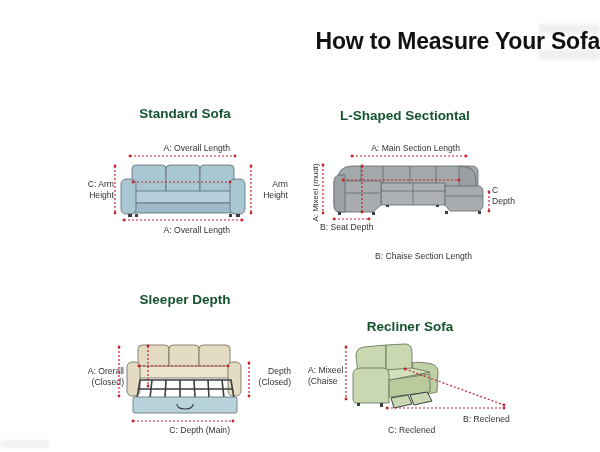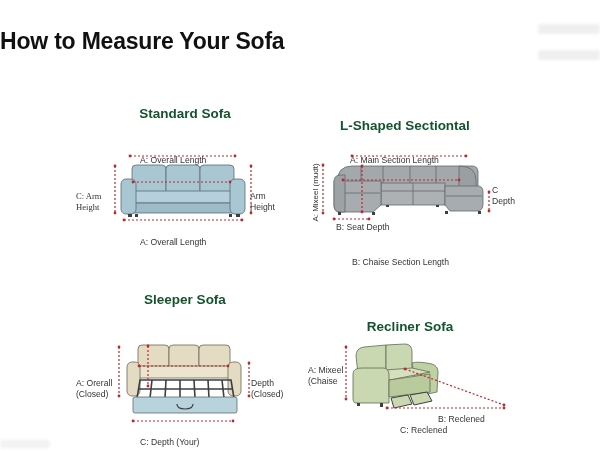--- a/index.html
+++ b/index.html
@@ -3,54 +3,54 @@
 <meta charset="utf-8">
 <style>
   html, body { margin:0; padding:0; }
   body {
     width:600px; height:452px; overflow:hidden; position:relative;
     background:#ffffff;
     font-family:"Liberation Sans", "DejaVu Sans", sans-serif;
     color:#111;
   }
   .title {
-    position:absolute; left:0; top:28px; width:600px; text-align:left;
+    position:absolute; left:0; top:28px; width:600px; text-align:right;
     font-size:23px; font-weight:bold; letter-spacing:-0.2px; color:#111;
   }
   .ghost {
     position:absolute; color:#e6e6e6; font-size:11px; filter:blur(1.5px);
   }
   .panel-title {
     position:absolute; font-size:13.5px; font-weight:bold; color:#14532d;
     text-align:center;
   }
   .lbl {
     position:absolute; font-size:8.6px; color:#333; line-height:10.5px;
     white-space:nowrap;
   }
-  .lbl.c { text-align:left;margin-top:12px; }
+  .lbl.c { text-align:right; }
   svg { position:absolute; overflow:visible; }
   .rot {
     position:absolute; font-size:8px; color:#333; white-space:nowrap;
     transform-origin:left top; transform:rotate(90deg);
   }
 </style>
 </head>
 <body>
 
 <div class="ghost" style="left:538px;top:24px;width:62px;height:10px;background:#efefef;border-radius:3px;"></div>
 <div class="ghost" style="left:538px;top:50px;width:62px;height:10px;background:#efefef;border-radius:3px;"></div>
 <div class="ghost" style="left:0px;top:440px;width:50px;height:8px;background:#f2f2f2;border-radius:3px;"></div>
 
 <div class="title">How to Measure Your Sofa</div>
 
 <div>
   <div class="panel-title" style="left:110px;top:106px;width:150px;">Standard Sofa</div>
   <div class="lbl c" style="left:140px;top:143px;width:90px;">A: Overall Length</div>
-  <div class="lbl c" style="left:76px;top:179px;width:38px;font-family:Liberation Serif, serif;">
+  <div class="lbl c" style="left:76px;top:179px;width:38px;">
     <span>C: Arm</span><br>
     <span>Height</span>
   </div>
   <div class="lbl c" style="left:250px;top:179px;width:38px;">
     <span>Arm</span><br>
     <span>Height</span>
   </div>
   <div class="lbl c" style="left:140px;top:225px;width:90px;">A: Overall Length</div>
 
   <svg width="600" height="452" style="left:0;top:0;" viewBox="0 0 600 452">
@@ -88,29 +88,29 @@
         <circle cx="115" cy="213" r="1.4"></circle>
       <circle cx="251" cy="166" r="1.4"></circle>
         <circle cx="251" cy="213" r="1.4"></circle>
       <circle cx="124" cy="220" r="1.4"></circle>
         <circle cx="242" cy="220" r="1.4"></circle>
     </g>
   </svg>
 </div>
 
 <div>
-  <div class="panel-title" style="left:330px;top:118px;width:150px;">L-Shaped Sectiontal</div>
+  <div class="panel-title" style="left:330px;top:108px;width:150px;">L-Shaped Sectiontal</div>
   <div class="lbl c" style="left:350px;top:143px;width:110px;">A: Main Section Length</div>
   <div class="rot" style="left:322px;top:163px;transform:rotate(90deg) scaleX(-1) scaleY(-1);transform-origin:center;left:286px;top:188px;">A: Mixeel (mudt)</div>
   <div class="lbl" style="left:492px;top:185px;">
     <span>C</span><br>
     <span>Depth</span>
   </div>
-  <div class="lbl" style="left:336px;top:222px;text-align:center;">B: Seat Depth</div>
-  <div class="lbl c" style="left:352px;top:245px;width:120px;">B: Chaise Section Length</div>
+  <div class="lbl" style="left:320px;top:222px;text-align:center;">B: Seat Depth</div>
+  <div class="lbl c" style="left:352px;top:251px;width:120px;">B: Chaise Section Length</div>
 
   <svg width="600" height="452" style="left:0;top:0;" viewBox="0 0 600 452">
     <g stroke="#5d6a70" stroke-width="0.8" fill="#a3a8aa">
 
       <path d="M337 183 Q337 166 352 166 L472 166 Q478 166 478 172 L478 192 L337 192 Z"></path>
       <line x1="361" y1="166" x2="361" y2="185"></line>
       <line x1="383" y1="166" x2="383" y2="185"></line>
       <line x1="410" y1="166" x2="410" y2="185"></line>
       <line x1="436" y1="166" x2="436" y2="185"></line>
       <path d="M459 166 Q476 166 476 180 L476 197 L459 197 Z" fill="#9a9fa1"></path>
@@ -153,30 +153,30 @@
         <circle cx="323" cy="213" r="1.4"></circle>
       <circle cx="489" cy="192" r="1.4"></circle>
         <circle cx="489" cy="211" r="1.4"></circle>
       <circle cx="334" cy="219" r="1.4"></circle>
         <circle cx="369" cy="219" r="1.4"></circle>
     </g>
   </svg>
 </div>
 
 <div>
-  <div class="panel-title" style="left:110px;top:292px;width:150px;">Sleeper Sofa</div>
+  <div class="panel-title" style="left:110px;top:292px;width:150px;">Sleeper Depth</div>
   <div class="lbl c" style="left:76px;top:366px;width:48px;">
     <span>A: Orerall</span><br>
     <span>(Closed)</span>
   </div>
   <div class="lbl c" style="left:251px;top:366px;width:40px;">
     <span>Depth</span><br>
     <span>(Closed)</span>
   </div>
-  <div class="lbl c" style="left:140px;top:425px;width:90px;">C: Depth (Your)</div>
+  <div class="lbl c" style="left:140px;top:425px;width:90px;">C: Depth (Main)</div>
 
   <svg width="600" height="452" style="left:0;top:0;" viewBox="0 0 600 452">
     <g stroke="#6b6656" stroke-width="0.8" fill="#e4dcc2">
       <rect x="138" y="345" width="31" height="28" rx="4"></rect>
       <rect x="169" y="345" width="30" height="28" rx="4"></rect>
       <rect x="199" y="345" width="31" height="28" rx="4"></rect>
       <rect x="136" y="366" width="96" height="12" rx="3" fill="#ebe4cf"></rect>
       <rect x="127" y="362" width="13" height="34" rx="5"></rect>
       <rect x="228" y="362" width="13" height="34" rx="5"></rect>
     </g>
@@ -214,22 +214,22 @@
     </g>
   </svg>
 </div>
 
 <div>
   <div class="panel-title" style="left:340px;top:293px;width:140px;margin-top:26px;">Recliner Sofa</div>
   <div class="lbl" style="left:308px;top:365px;">
     <span>A: Mixeel</span><br>
     <span>(Chaise</span>
   </div>
-  <div class="lbl" style="left:438px;top:414px;">B: Reclened</div>
-  <div class="lbl" style="left:400px;top:425px;">C: Reclened</div>
+  <div class="lbl" style="left:463px;top:414px;">B: Reclened</div>
+  <div class="lbl" style="left:388px;top:425px;">C: Reclened</div>
 
   <svg width="600" height="452" style="left:0;top:0;" viewBox="0 0 600 452">
     <g stroke="#5f6b52" stroke-width="0.8" fill="#c9d8b0">
 
       <path d="M356 356 Q356 348 364 347 L386 345 L386 372 L358 374 Z"></path>
       <path d="M386 345 L405 344 Q412 344 412 352 L412 370 L386 372 Z"></path>
 
       <path d="M412 363 Q418 361 432 364 Q438 366 438 372 L437 392 L418 396 Z" fill="#bfd0a4"></path>
 
       <path d="M358 372 L412 368 L430 372 L390 380 L360 380 Z" fill="#d4e0be"></path>

